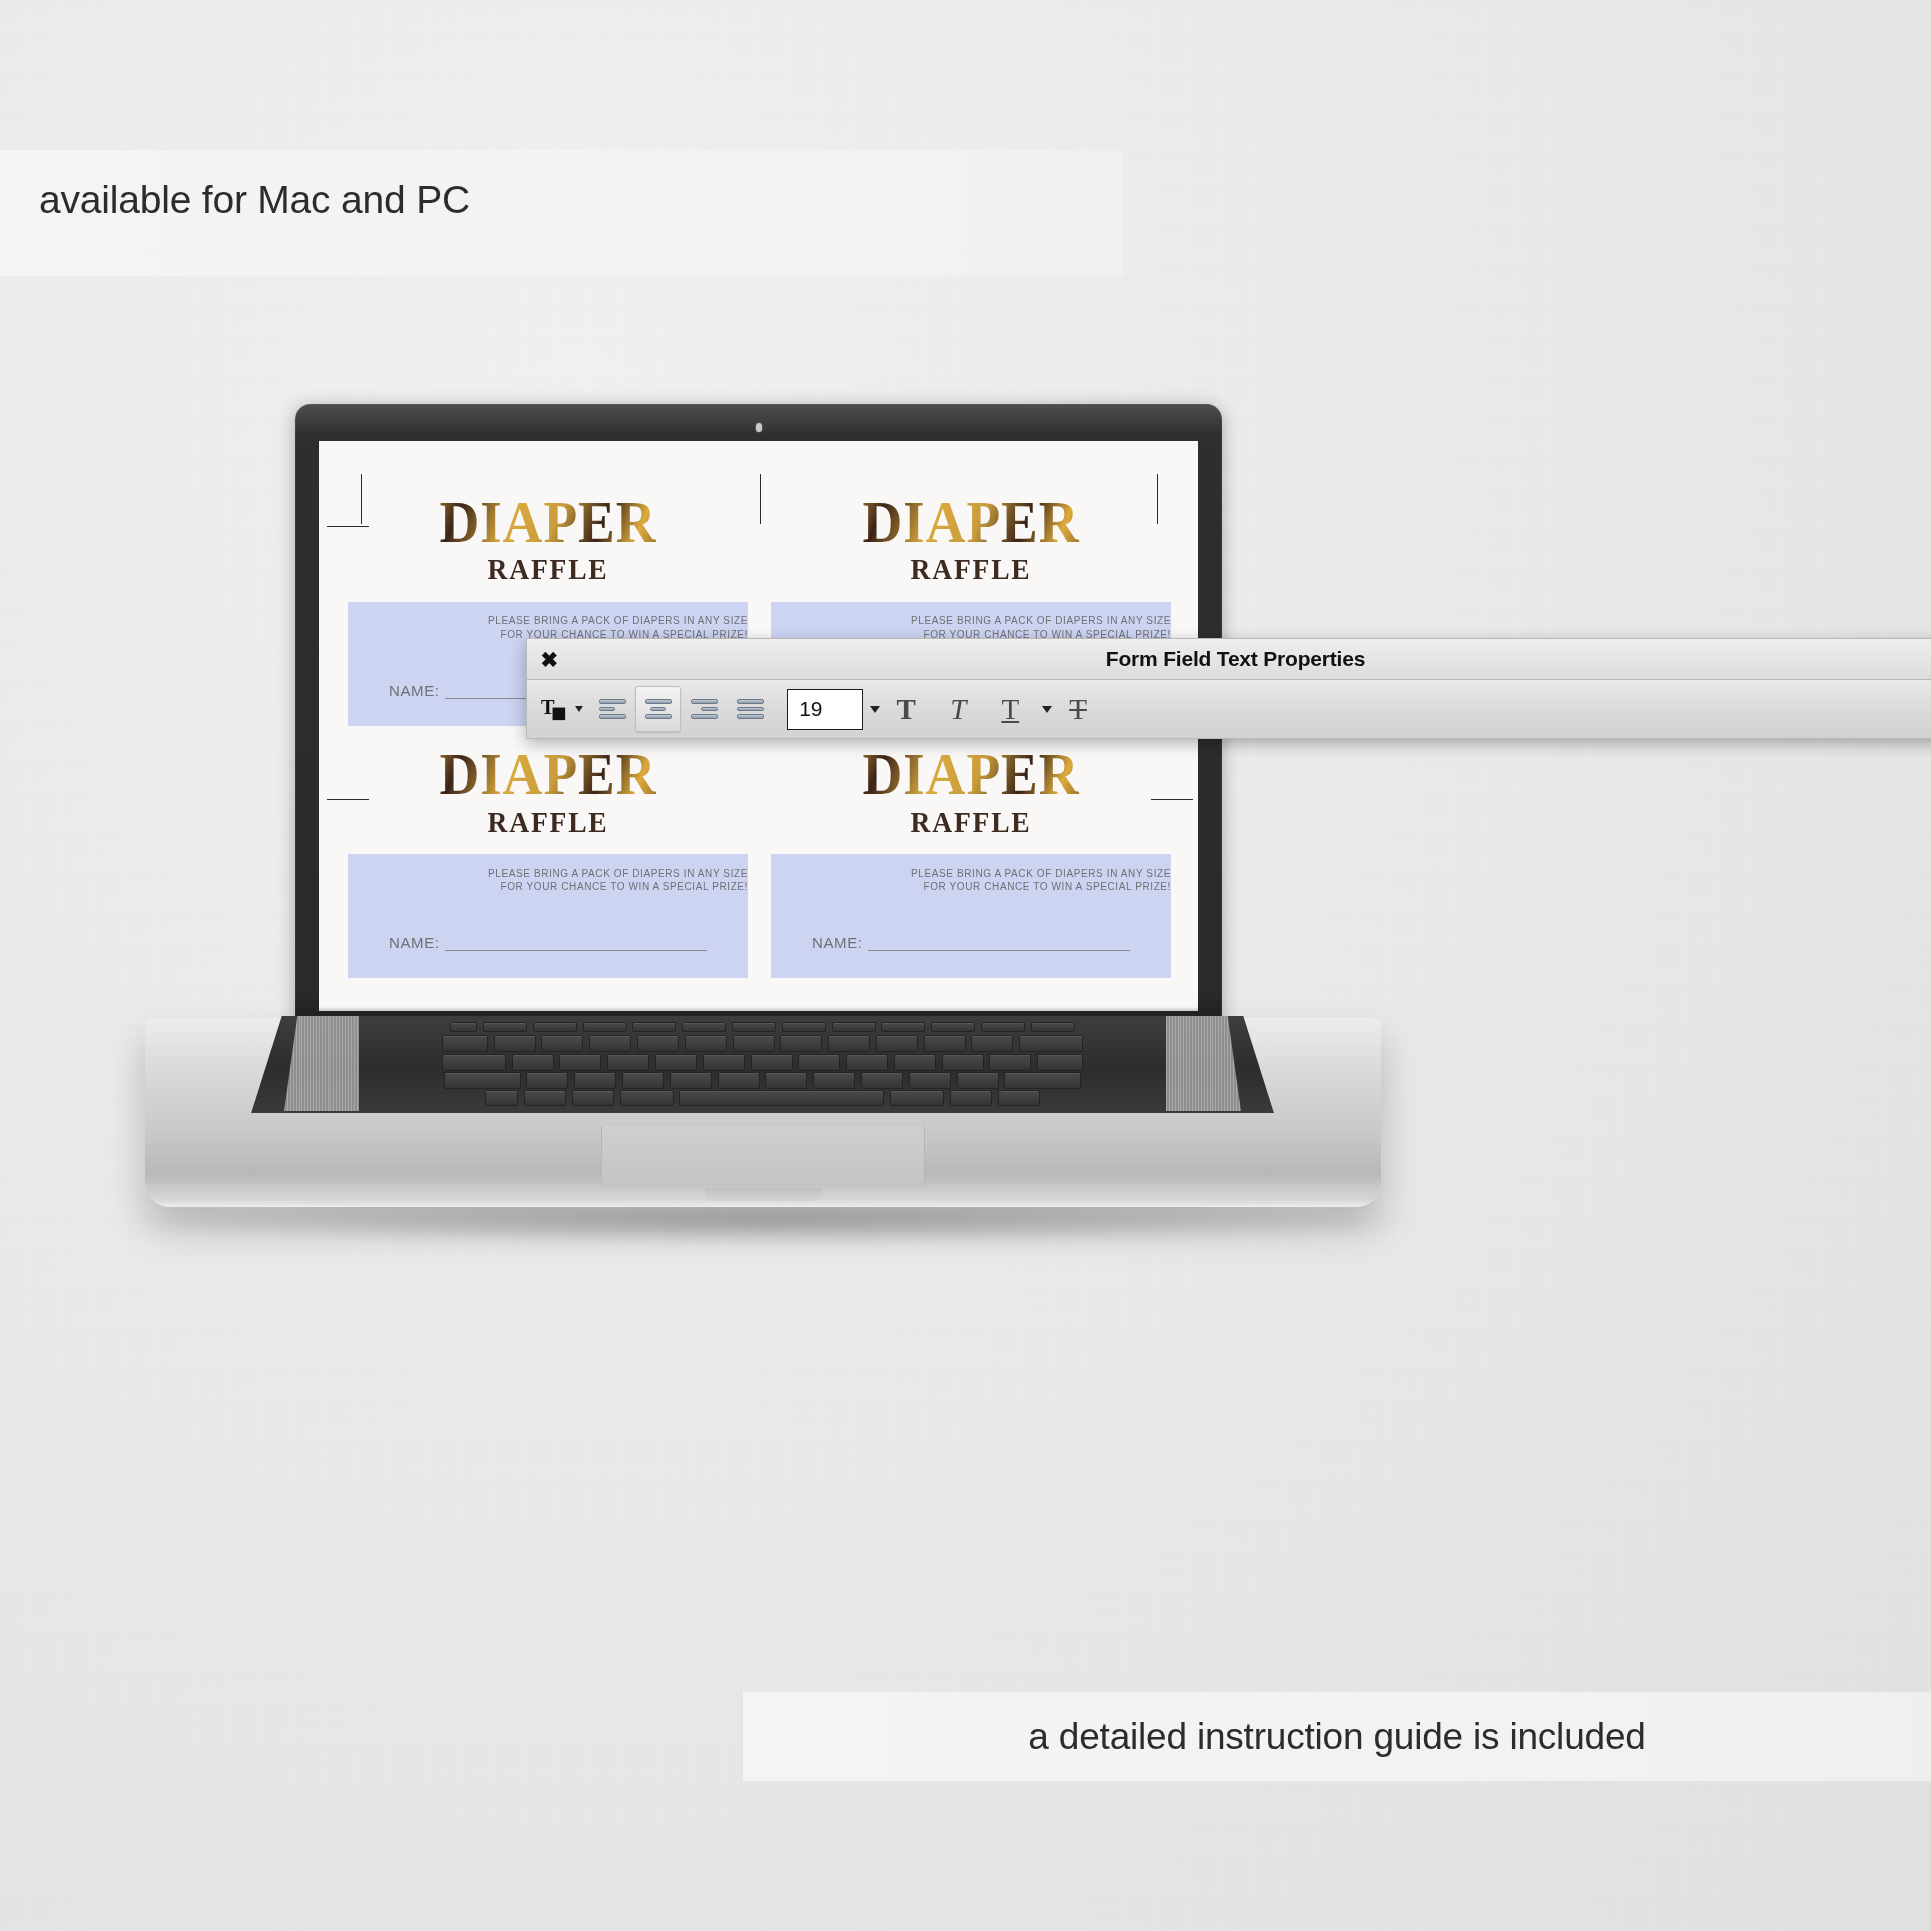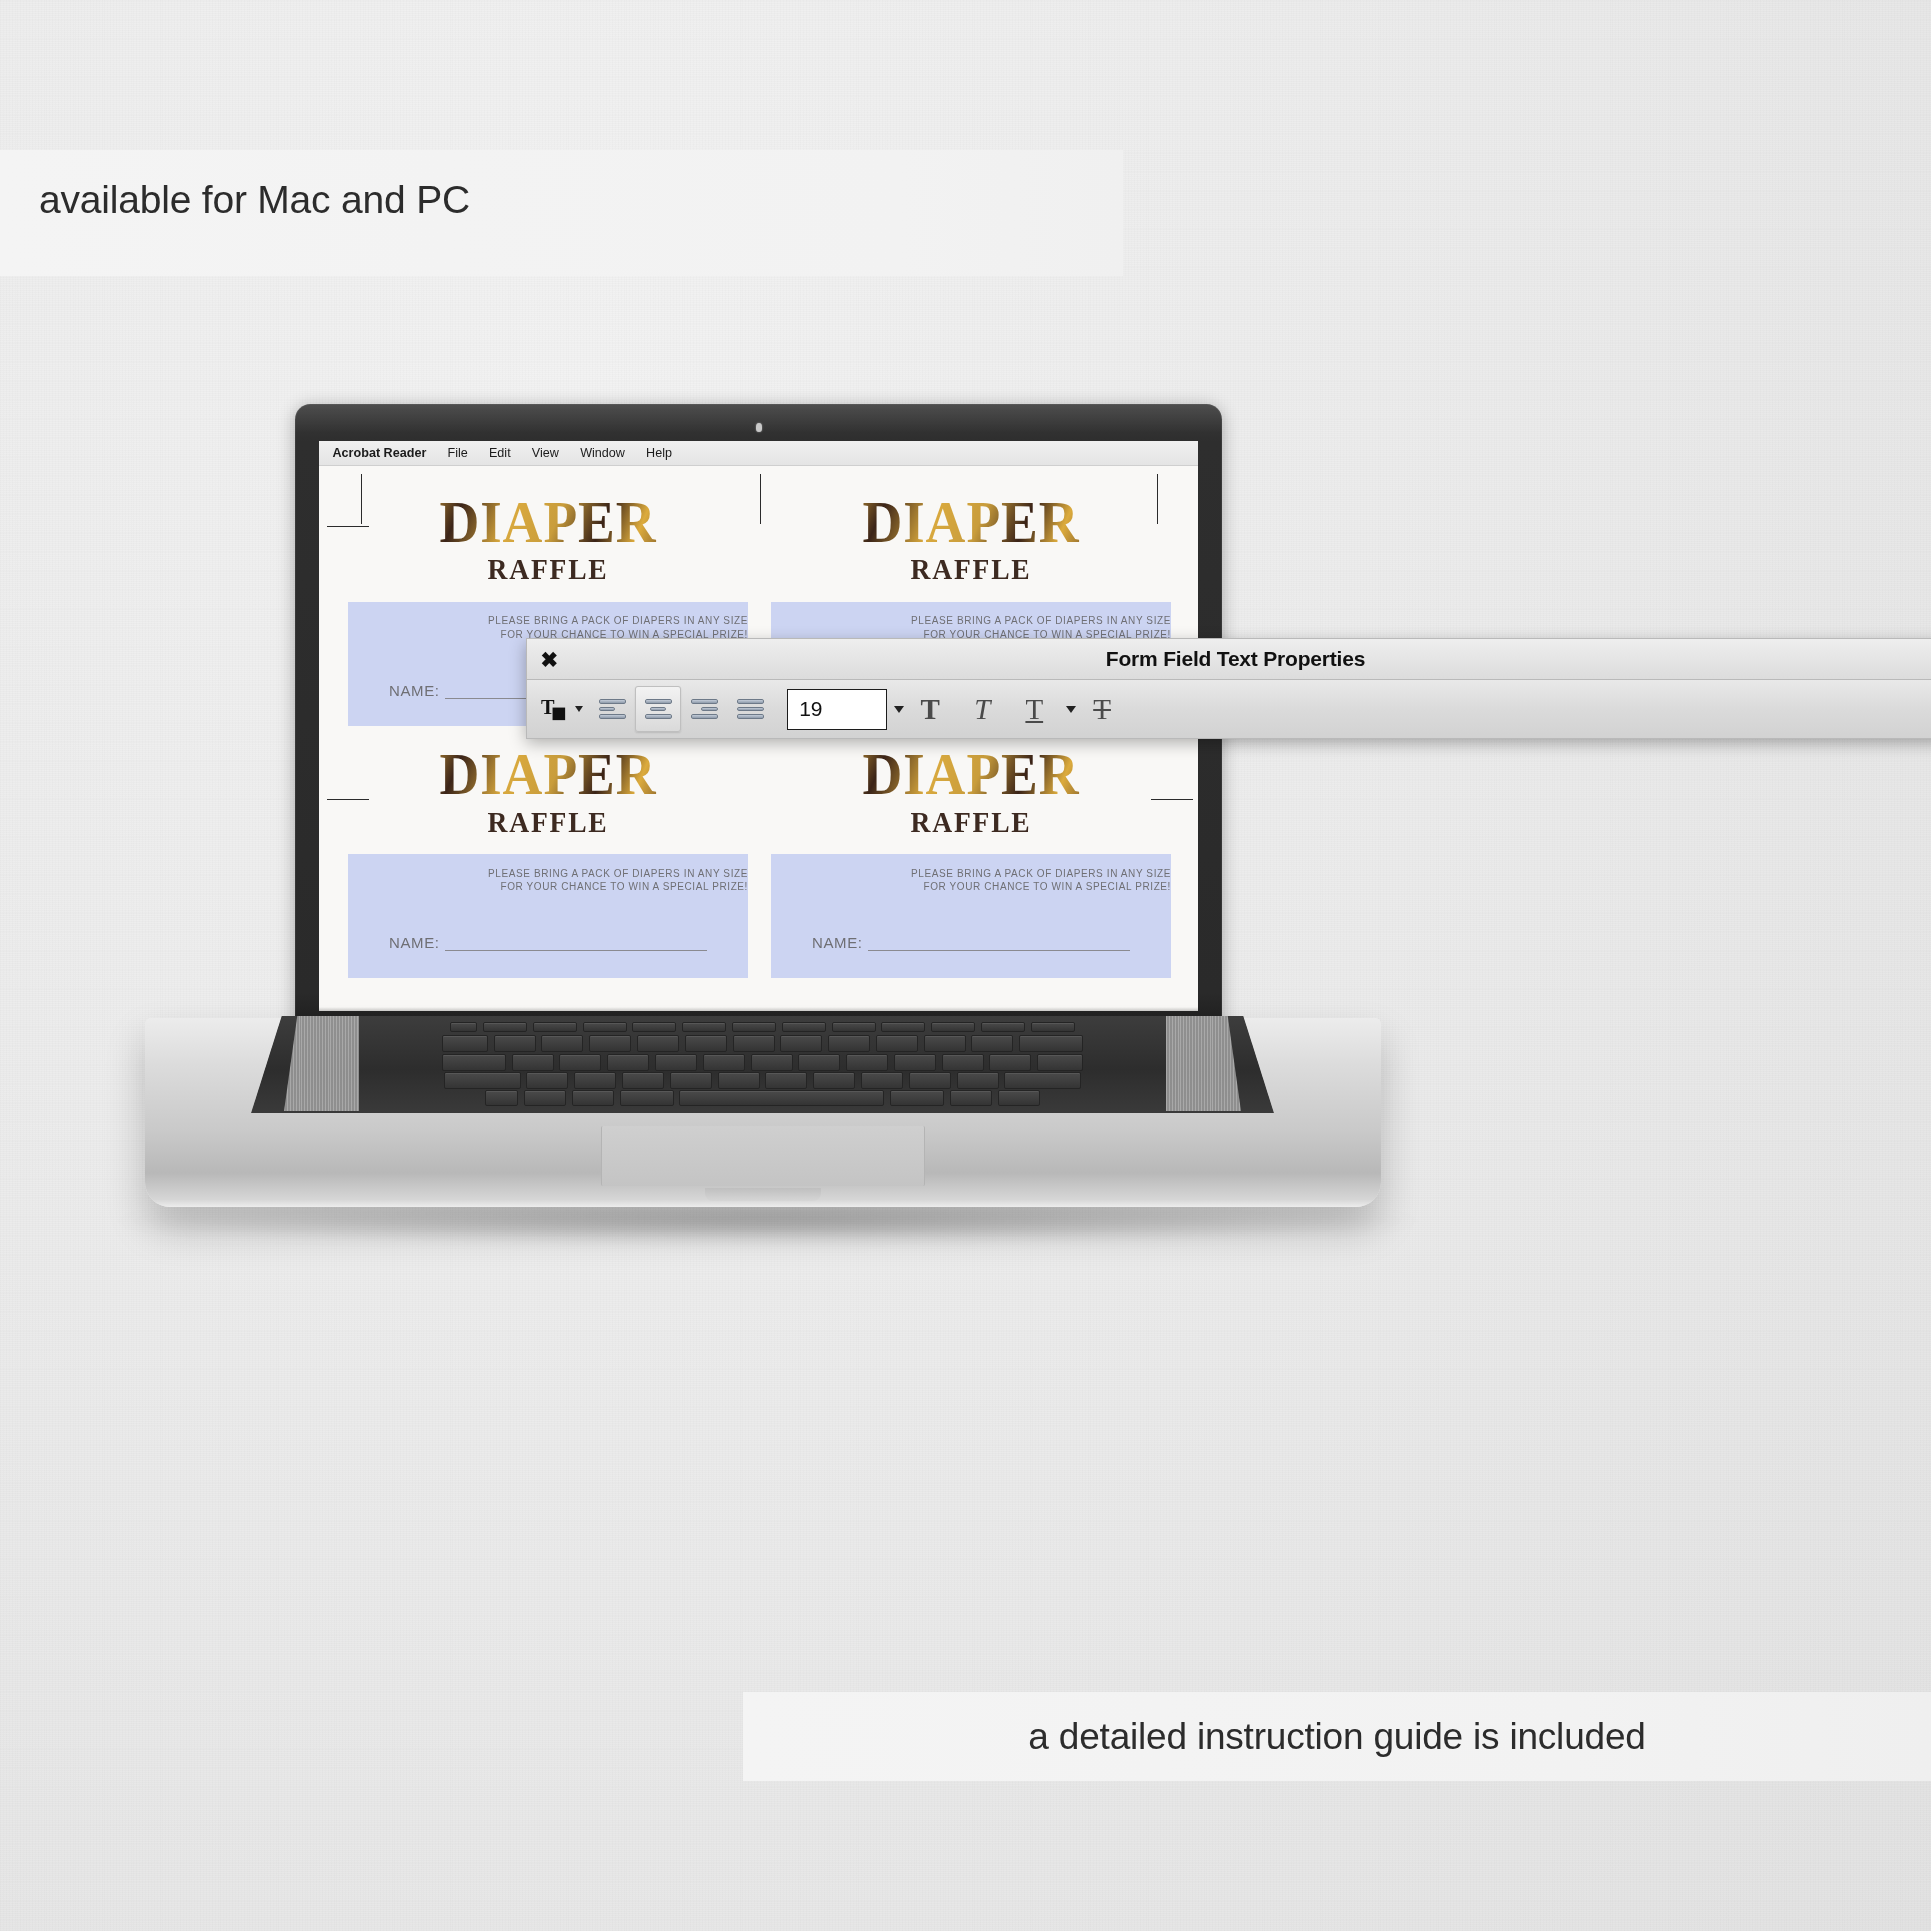--- a/index.html
+++ b/index.html
@@ -215,21 +215,21 @@
   .font-select{
     margin-left:11.6px; width:463px; height:39px;
     background:#fff; border:1px solid #8f8f8f; border-radius:3.9px;
     display:flex; align-items:center; padding:0 7.7px 0 11.6px;
     font-size:20px; color:#111; position:relative;
   }
   .font-select .spin{
     margin-left:auto; display:flex; flex-direction:column; gap:1.9px; color:#444; font-size:10.6px; line-height:0.8;
   }
   .size-box{
-    margin-left:13.5px; width:100px; height:41px; background:#fff;
+    margin-left:13.5px; width:76px; height:41px; background:#fff;
     border:1.9px solid #1c1c1c; display:flex; align-items:center; padding-left:11.6px;
     font-size:21px; color:#111;
   }
   .size-caret{ margin-left:7.7px; }
   .fmt-btn{
     width:52px; height:46px; display:flex; align-items:center; justify-content:center;
     font-family:"Liberation Serif", serif; font-size:29px; color:#4a4a4a;
   }
   .fmt-btn.ital{ font-style:italic; }
   .fmt-btn.under{ text-decoration:underline; }
@@ -247,28 +247,20 @@
 <div class="shadow"></div>
 
 <div class="laptop">
 
   <div class="lid">
     <div class="lid-gloss"></div>
     <div class="camera"></div>
 
     <div class="screen">
 
-      <div class="menubar">
-        <span class="mi app">Acrobat Reader</span>
-        <span class="mi">File</span>
-        <span class="mi">Edit</span>
-        <span class="mi">View</span>
-        <span class="mi">Window</span>
-        <span class="mi">Help</span>
-      </div>
 
       <div class="doc">
         <div class="crop-marks">
           <div class="cm" style="left:42px;  top:7.7px;   width:1px;  height:50px;"></div>
           <div class="cm" style="left:7.7px;   top:60px;  width:42px; height:1px;"></div>
           <div class="cm" style="left:441px; top:7.7px;   width:1px;  height:50px;"></div>
           <div class="cm" style="left:838px; top:7.7px;   width:1px;  height:50px;"></div>
           <div class="cm" style="left:7.7px;   top:333px; width:42px; height:1px;"></div>
           <div class="cm" style="left:832px; top:333px; width:42px; height:1px;"></div>
         </div>

